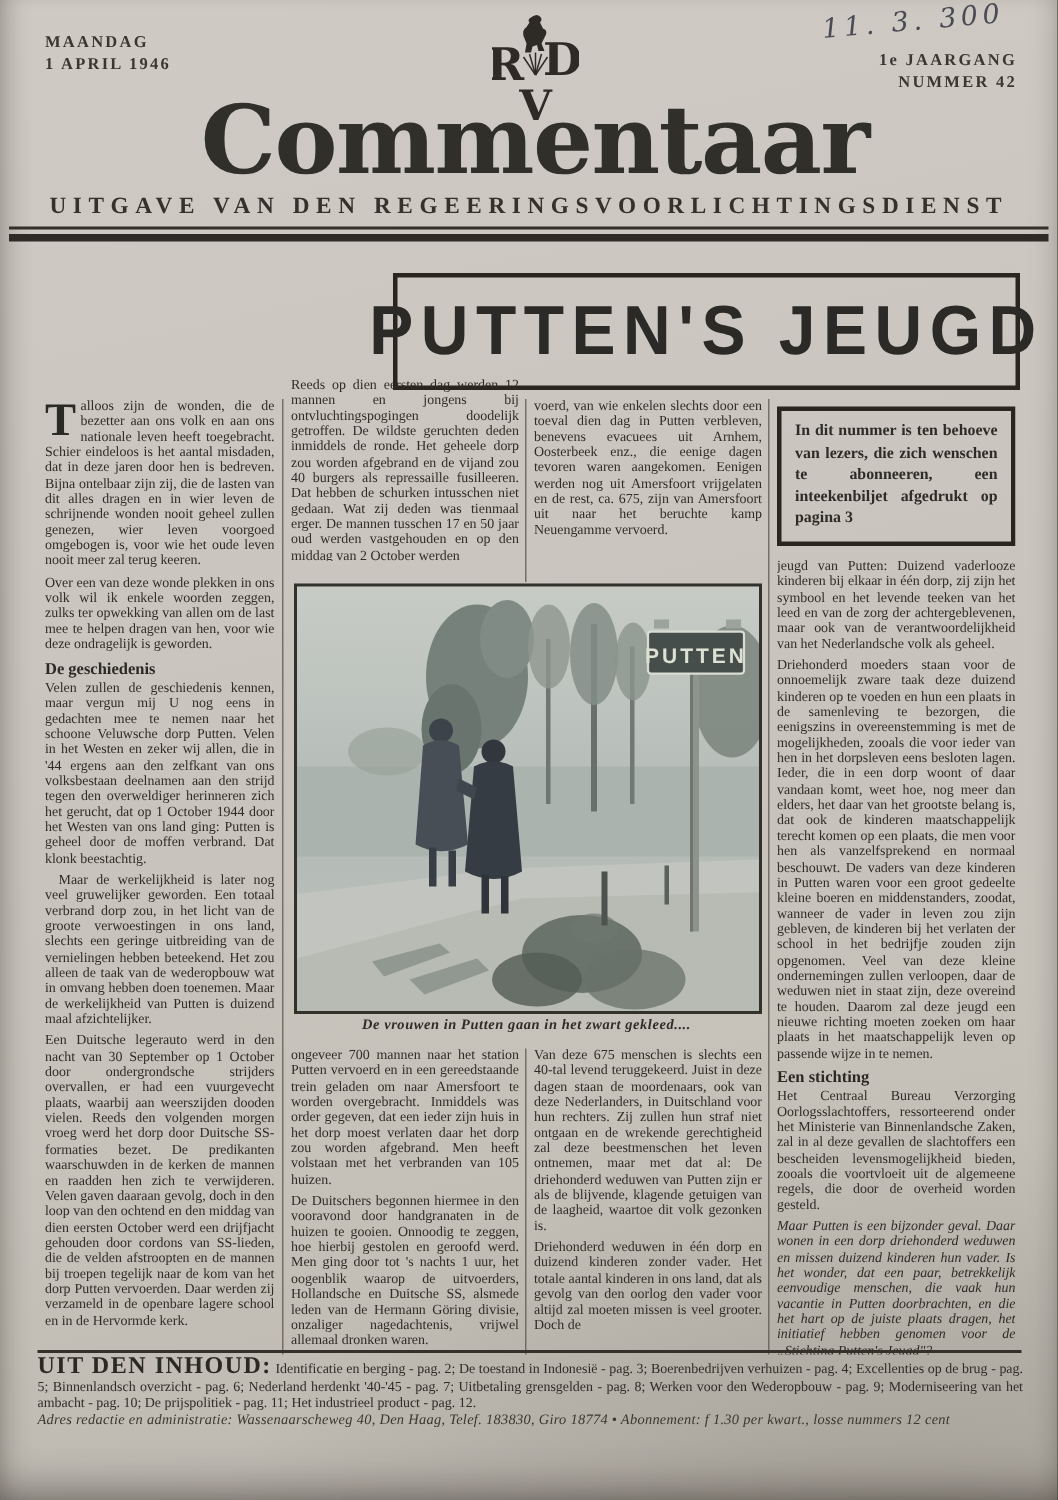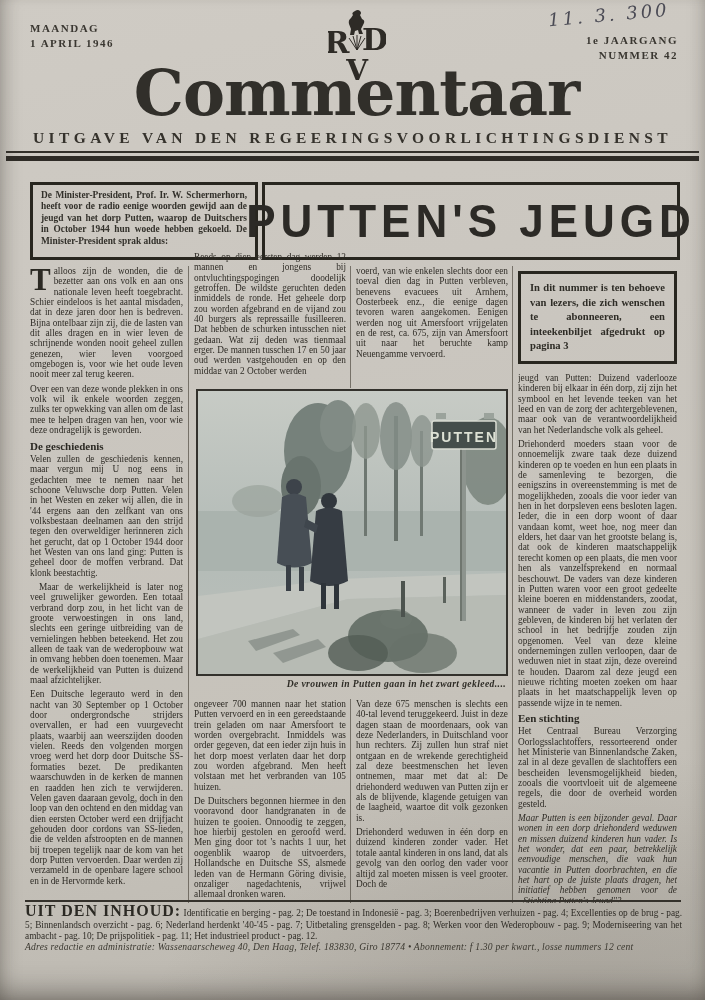--- a/index.html
+++ b/index.html
@@ -40,21 +40,21 @@
   .vrule{width:1px;background:#59544b;opacity:.75;}
   .va{left:188px;top:266px;height:637px;}
   .vb1{left:350px;top:266px;height:122px;}
   .vb2{left:350px;top:699px;height:204px;}
   .vc{left:512px;top:266px;height:637px;}
   .noticebox{border:3px solid #28261f;padding:7px 9px;margin:5px 0 9px 0;
     font-weight:700;font-size:10.6px;line-height:14.6px;text-align:justify;color:#2e2c26;}
   .ital{font-style:italic;}
   
   .photo{left:196px;top:389px;width:308px;height:283px;border:2px solid #33312c;background:#b5bcb8;overflow:hidden;}
-  .caption{left:196px;top:678px;width:310px;text-align:right;font-weight:700;font-style:italic;font-size:9.6px;letter-spacing:.4px;color:#2e2c26;}
+  .caption{left:196px;top:678px;width:310px;text-align:center;font-weight:700;font-style:italic;font-size:9.6px;letter-spacing:.4px;color:#2e2c26;}
   
   .frule{left:25px;top:900px;width:656px;height:2px;background:#34312b;}
   .contents{left:25px;top:905px;width:657px;font-size:9.3px;line-height:11.6px;text-align:justify;color:#2f2c26;}
   .contents .biglabel{font-weight:700;font-size:16px;letter-spacing:1px;color:#2b2923;}
   .address{left:25px;top:941px;width:657px;font-style:italic;font-size:9.6px;letter-spacing:.2px;color:#3a372f;}
 </style>
 </head>
 <body>
 
 <div class="paper">
@@ -87,21 +87,20 @@
       <text x="47" y="42" font-family="DejaVu Serif, serif" font-weight="bold" font-size="30" fill="#2e2b26" text-anchor="middle">D</text>
       <text x="29" y="72" font-family="DejaVu Serif, serif" font-weight="bold" font-size="28" fill="#2e2b26" text-anchor="middle">V</text>
     </svg>
   </div>
 
   <div class="abs title">Commentaar</div>
   <div class="abs subtitle">UITGAVE VAN DEN REGEERINGSVOORLICHTINGSDIENST</div>
   <div class="abs rule-thin"></div>
   <div class="abs rule-thick"></div>
 
-  <div class="abs leadbox">De Minister-President, Prof. Ir. W. Schermerhorn, heeft voor de radio eenige woorden gewijd aan de jeugd van het dorp Putten, waarop de Duitschers in October 1944 hun woede hebben gekoeld. De Minister-President sprak aldus:</div>
   <div class="abs headbox">
     <div class="headline">PUTTEN'S JEUGD</div>
   </div>
 
   <div class="abs vrule va"></div>
   <div class="abs vrule vb1"></div>
   <div class="abs vrule vb2"></div>
   <div class="abs vrule vc"></div>
 
   <div class="abs col c1">

